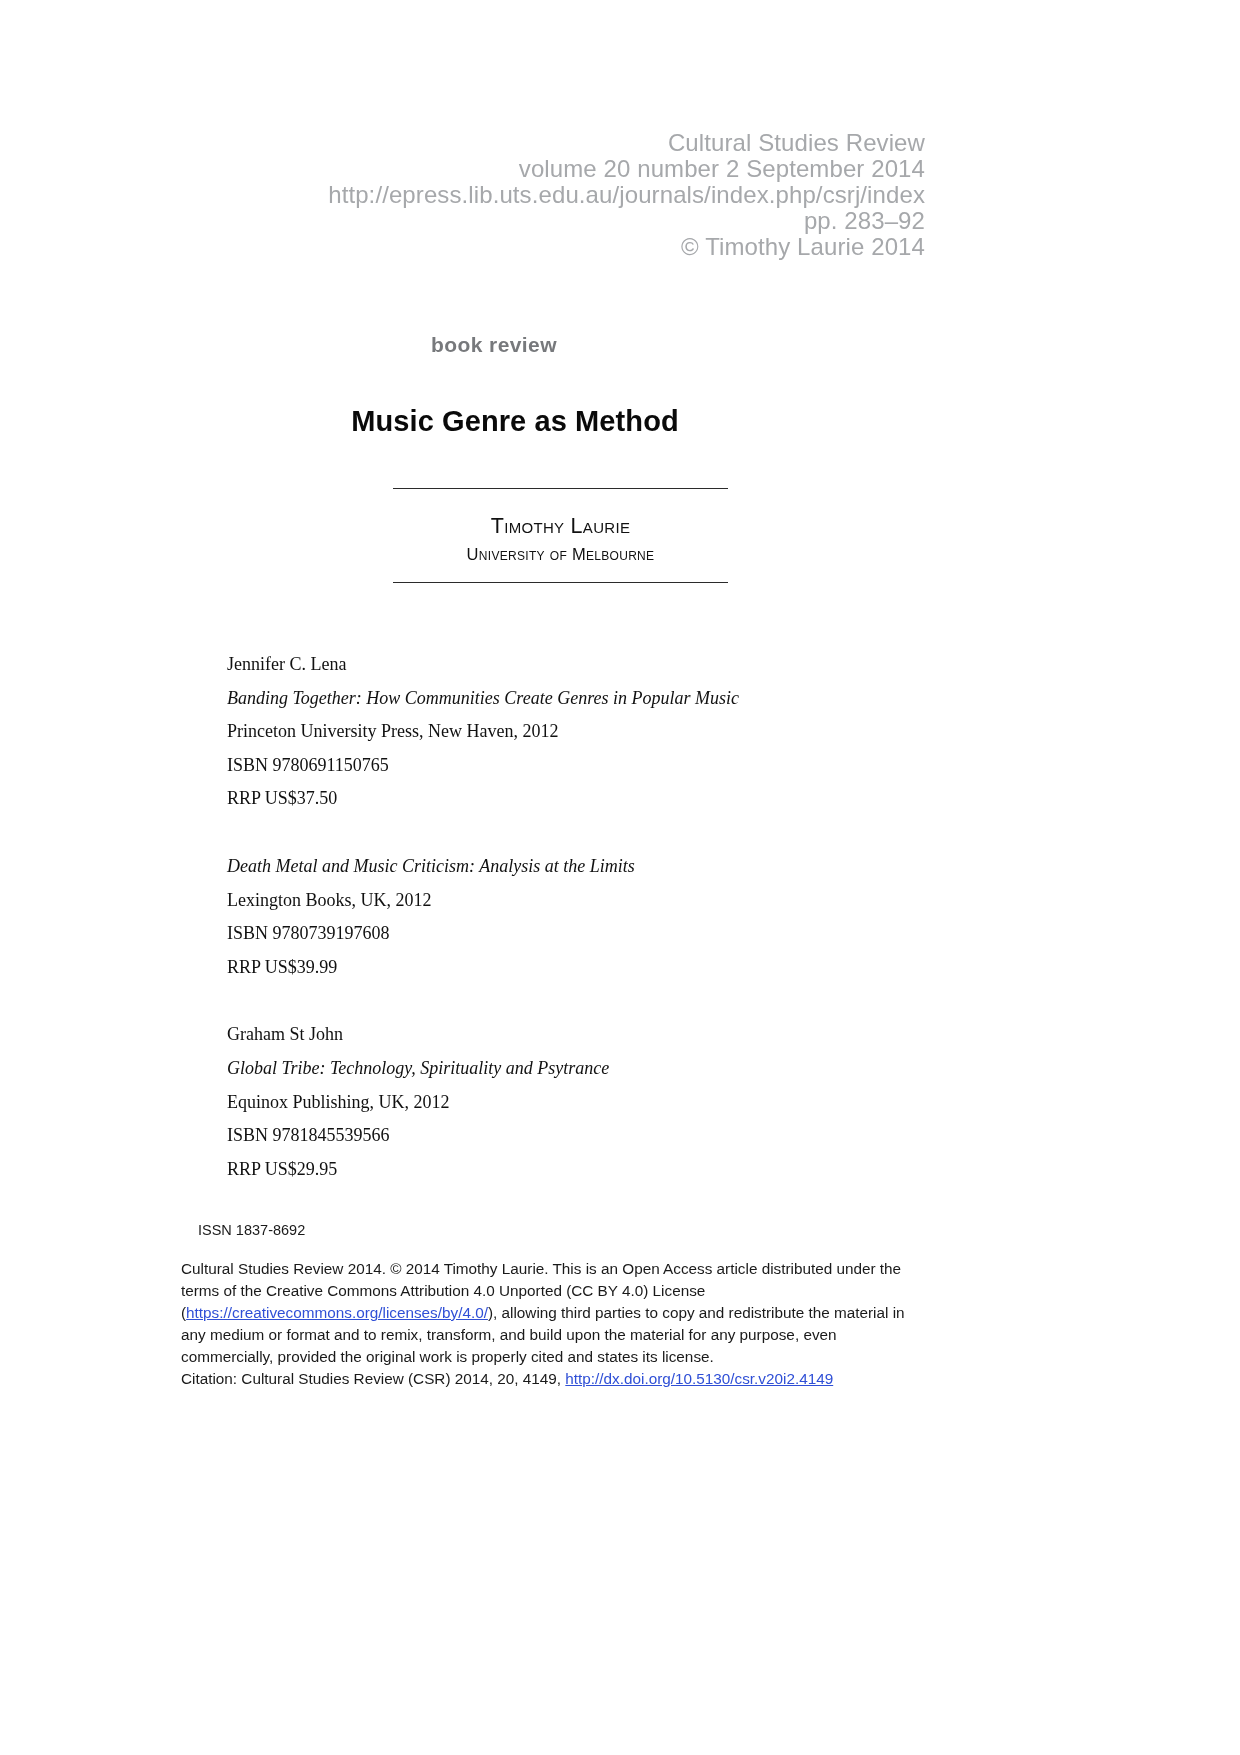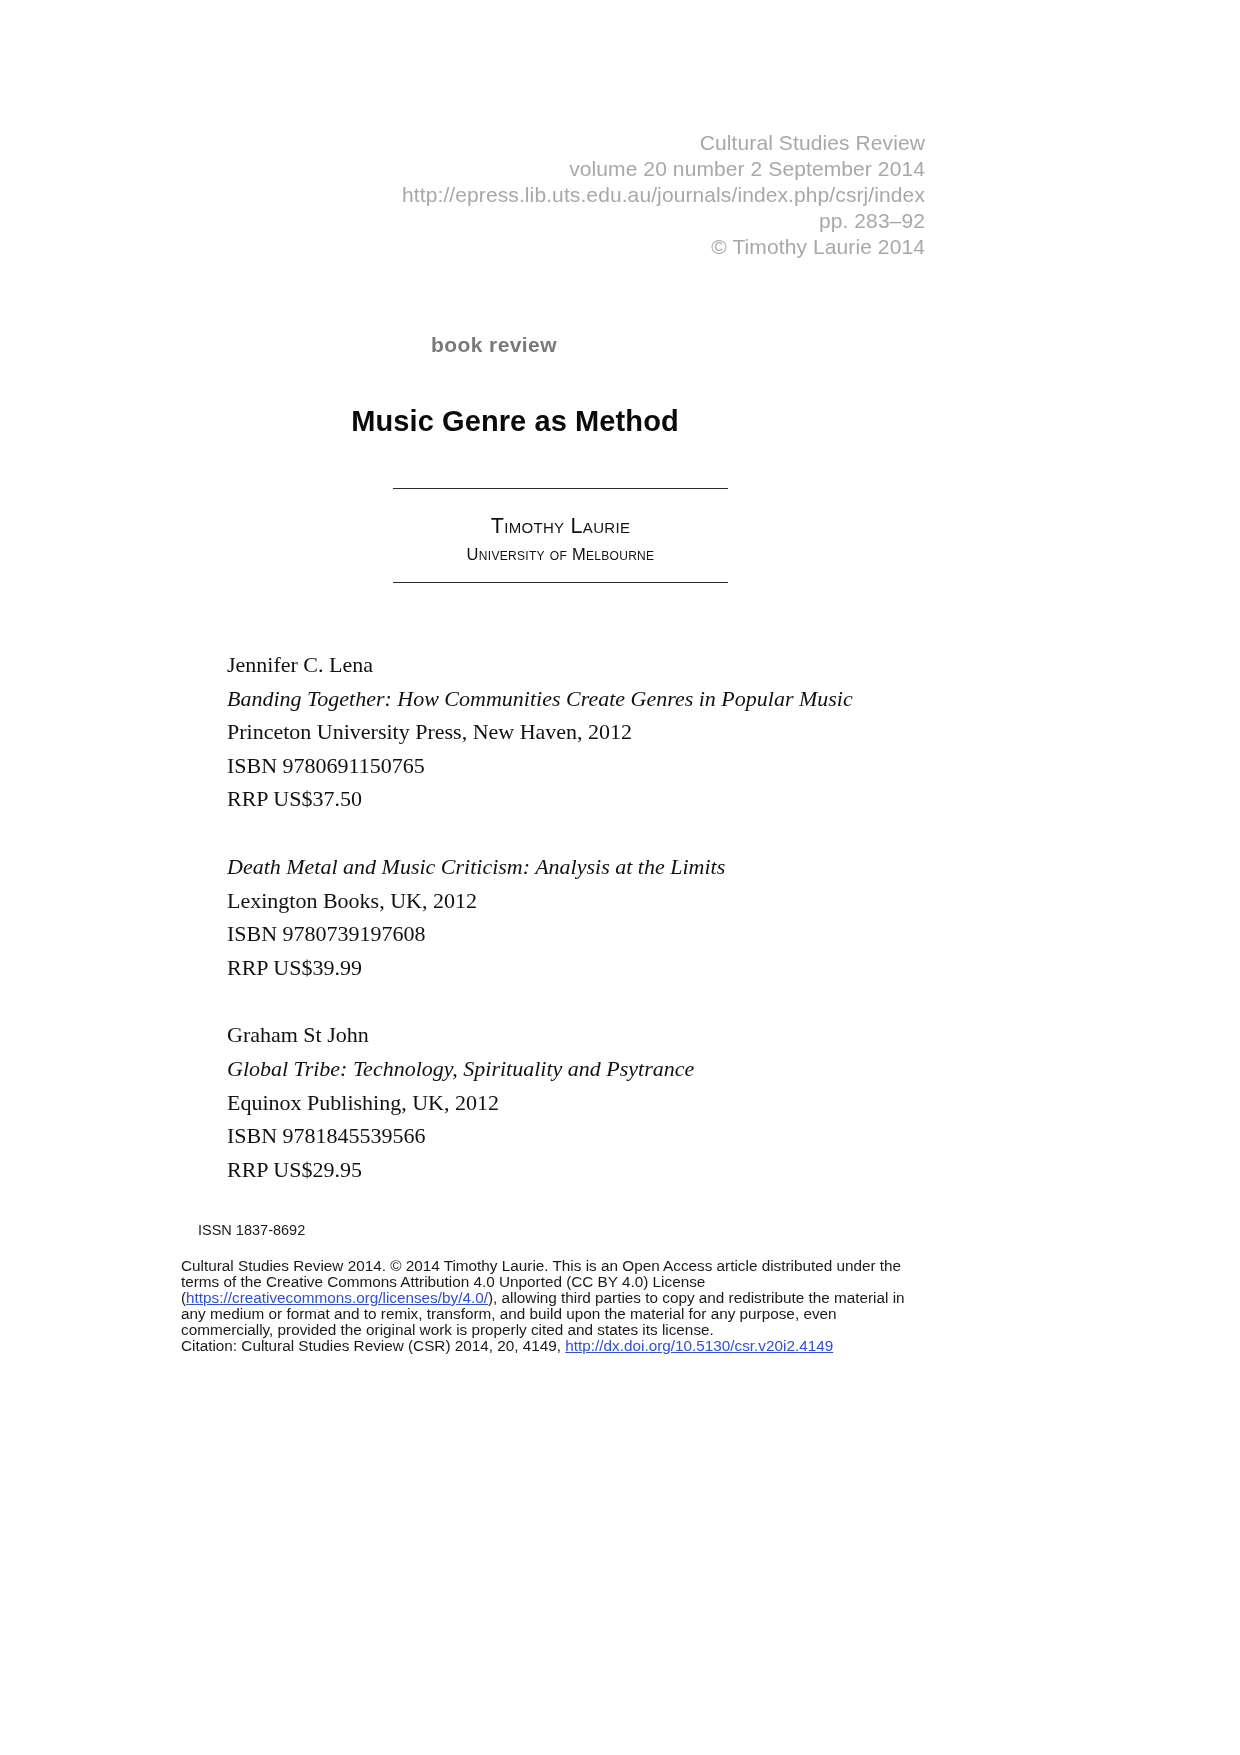--- a/index.html
+++ b/index.html
@@ -17,21 +17,21 @@
     font-family: "Liberation Serif", serif;
   }
 
   
   .journal-header {
     position: absolute;
     top: 130px;
     right: 315px;
     text-align: right;
     font-family: "Liberation Sans", sans-serif;
-    font-size: 21px;
+    font-size: 24px;
     line-height: 26px;
     color: #a6a8ab;
     letter-spacing: 0.1px;
     white-space: nowrap;
   }
   .journal-header div { display: block; }
 
   
   .kicker {
     position: absolute;
@@ -95,21 +95,21 @@
   .books {
     position: absolute;
     top: 648px;
     left: 227px;
     width: 700px;
   }
   .book-entry { margin-bottom: 34px; }
   .book-entry:last-child { margin-bottom: 11px; }
   .book-line {
     font-family: "Liberation Serif", serif;
-    font-size: 22px;
+    font-size: 18px;
     line-height: 33.6px;
     color: #111111;
   }
   .book-line.title { font-style: italic; }
 
   
   .footer-issn {
     position: absolute;
     top: 1222px;
     left: 198px;
@@ -117,21 +117,21 @@
     font-size: 14.5px;
     color: #1a1a1a;
   }
   .footer-license {
     position: absolute;
     top: 1258px;
     left: 181px;
     width: 750px;
     font-family: "Liberation Sans", sans-serif;
     font-size: 15.3px;
-    line-height: 16px;
+    line-height: 22px;
     color: #1a1a1a;
   }
   .footer-license a {
     color: #2f4fd6;
     text-decoration: underline;
   }
   .footer-citation {
     margin-top: 0;
   }
 </style>

